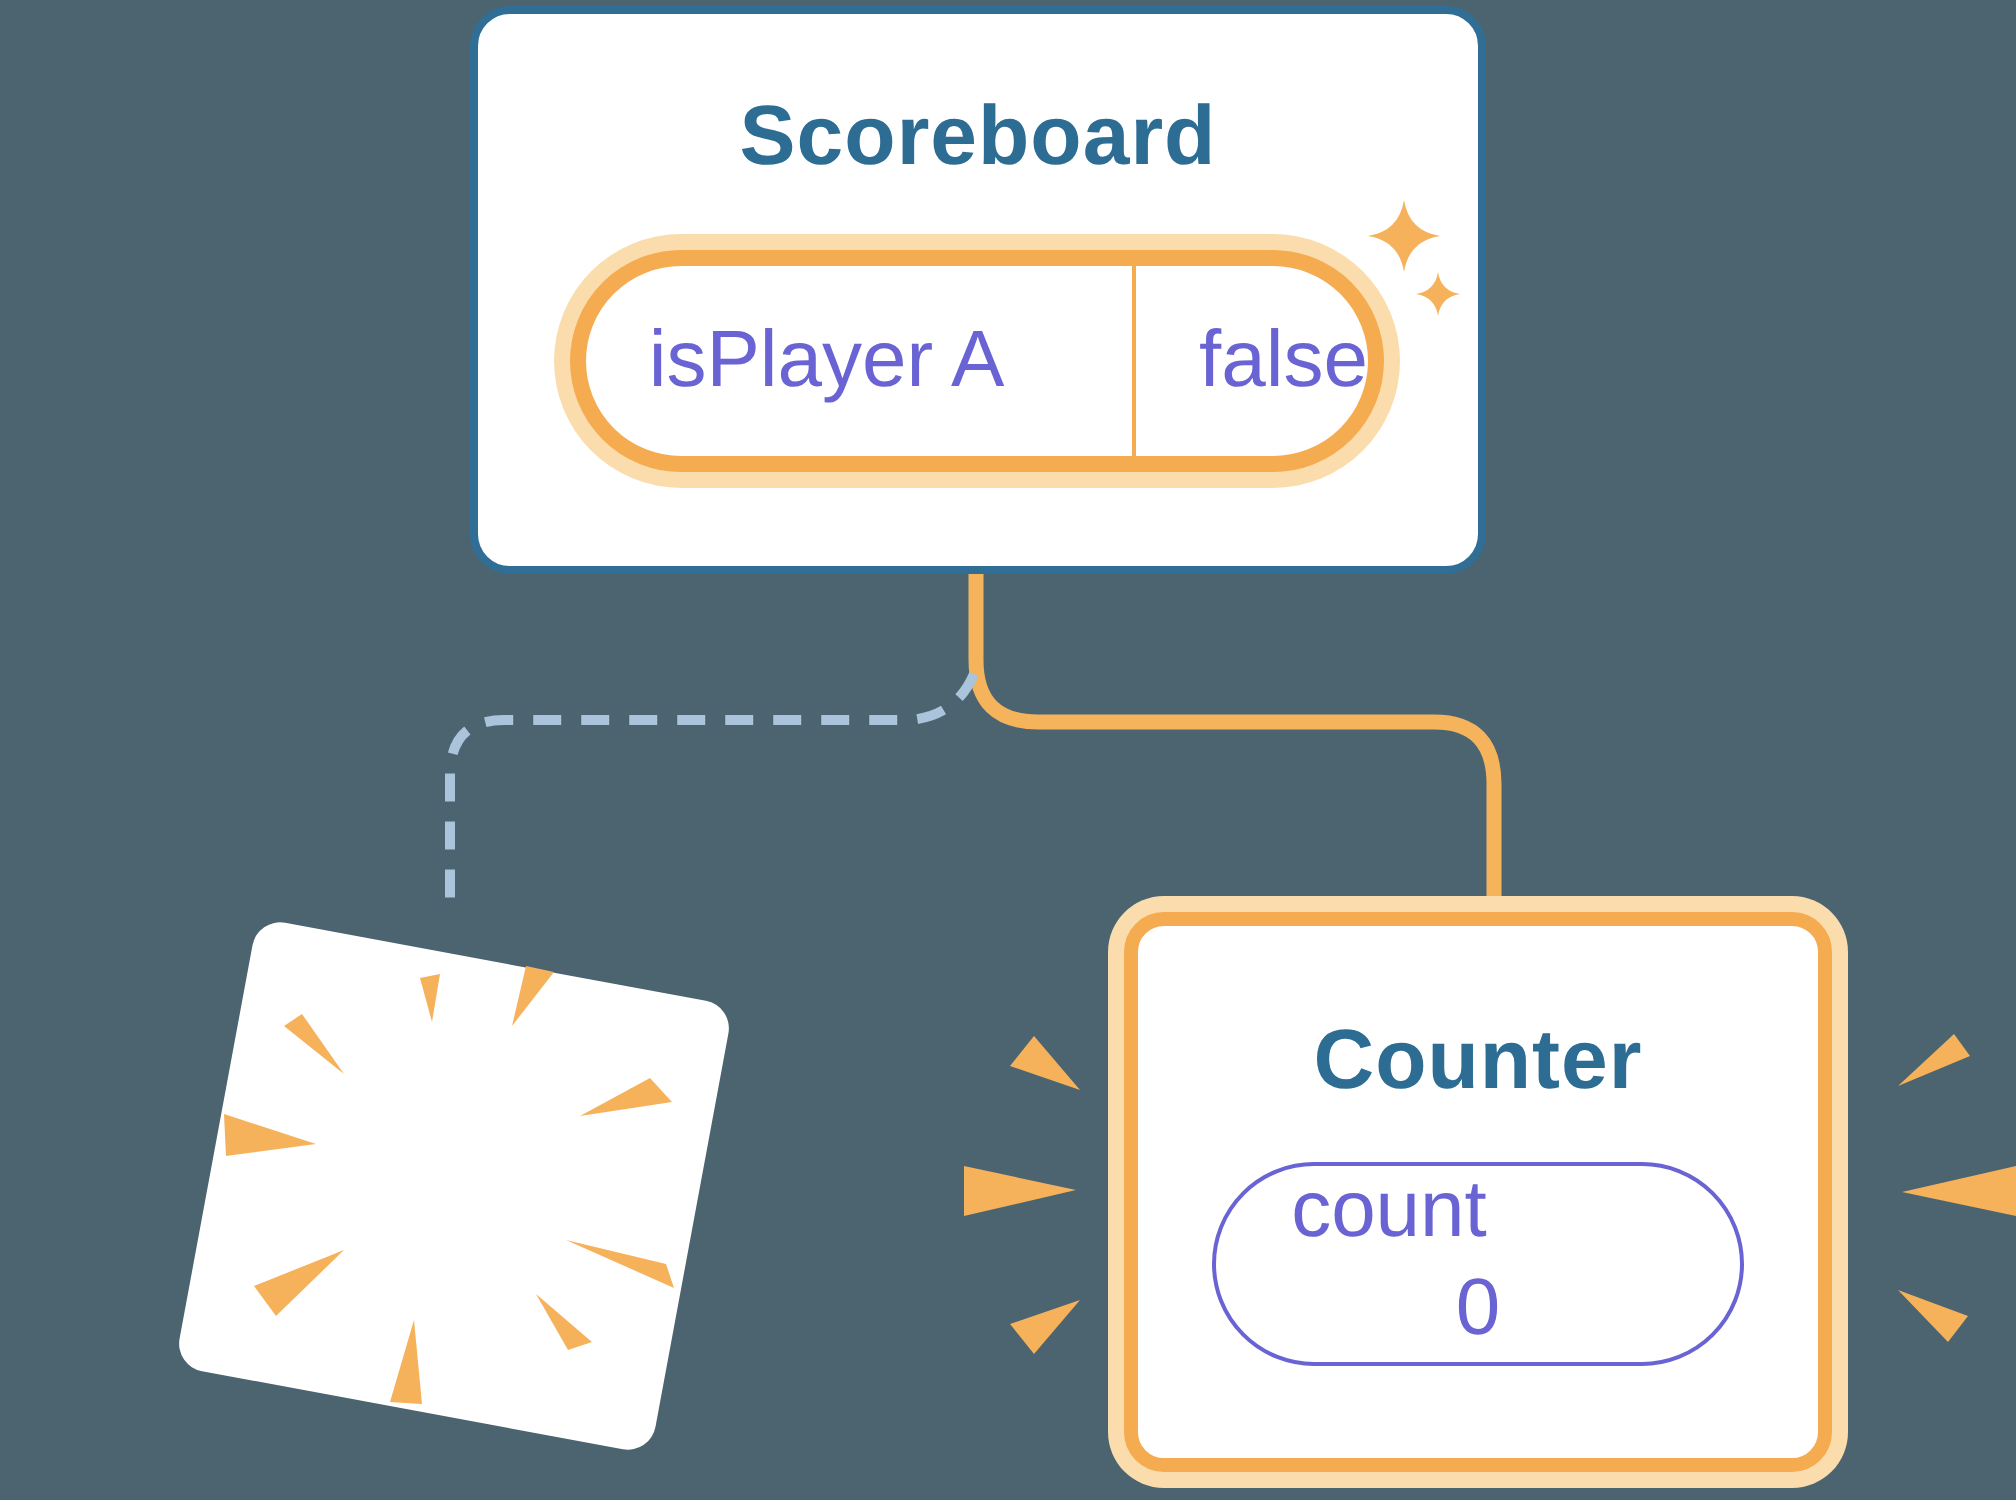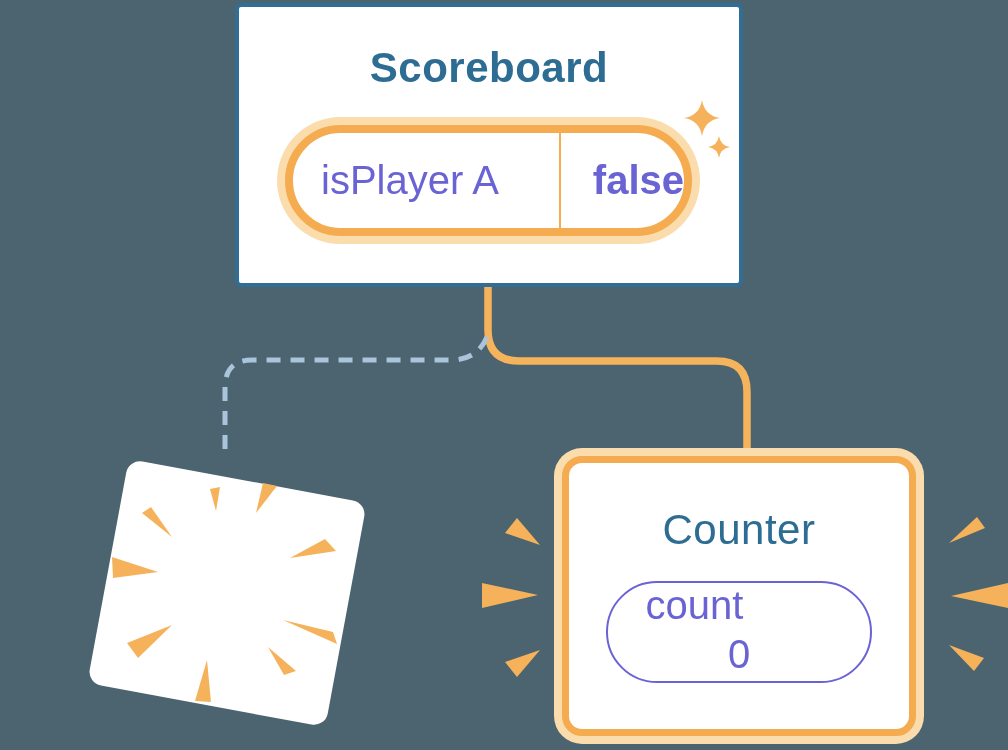--- a/index.html
+++ b/index.html
@@ -21,21 +21,21 @@
   .decor { z-index: 3; }
 
   
   .scoreboard-card {
     position: absolute;
     left: 235px; top: 3px;
     width: 508px; height: 284px;
     box-sizing: border-box;
     background: #ffffff;
     border: 4px solid #316E95;
-    border-radius: 6px;
+    border-radius: 20px;
     z-index: 2;
   }
   .card-title {
     margin-top: 40px;
     text-align: center;
     font-size: 42px;
     font-weight: 600;
     letter-spacing: 0.5px;
     color: #2E6D93;
     line-height: 1;
@@ -63,21 +63,21 @@
   .state-pill-body .pill-label,
   .state-pill-body .pill-value {
     display: flex;
     align-items: center;
     justify-content: center;
     font-size: 40px;
     color: #6A63D4;
   }
   .state-pill-body .pill-label { width: 242px; }
   .state-pill-body .pill-divider { width: 2px; background: #F5AB50; }
-  .state-pill-body .pill-value { flex: 1; font-weight: 700; }
+  .state-pill-body .pill-value { flex: 1; font-weight: 400; }
 
   
   .destroyed-card {
     position: absolute;
     left: 106px; top: 479px;
     width: 242px; height: 228px;
     background: #ffffff;
     border-radius: 14px;
     transform: rotate(10.5deg);
     z-index: 2;
@@ -98,21 +98,21 @@
     box-sizing: border-box;
     height: 100%;
     background: #ffffff;
     border: 7px solid #F5AB50;
     border-radius: 20px;
   }
   .counter-title {
     margin-top: 46px;
     text-align: center;
     font-size: 42px;
-    font-weight: 400;
+    font-weight: 700;
     letter-spacing: 0.5px;
     color: #2E6D93;
     line-height: 1;
   }
   .counter-pill {
     box-sizing: border-box;
     width: 266px; height: 102px;
     margin: 30px auto 0;
     background: #ffffff;
     border: 2px solid #6A63D4;

